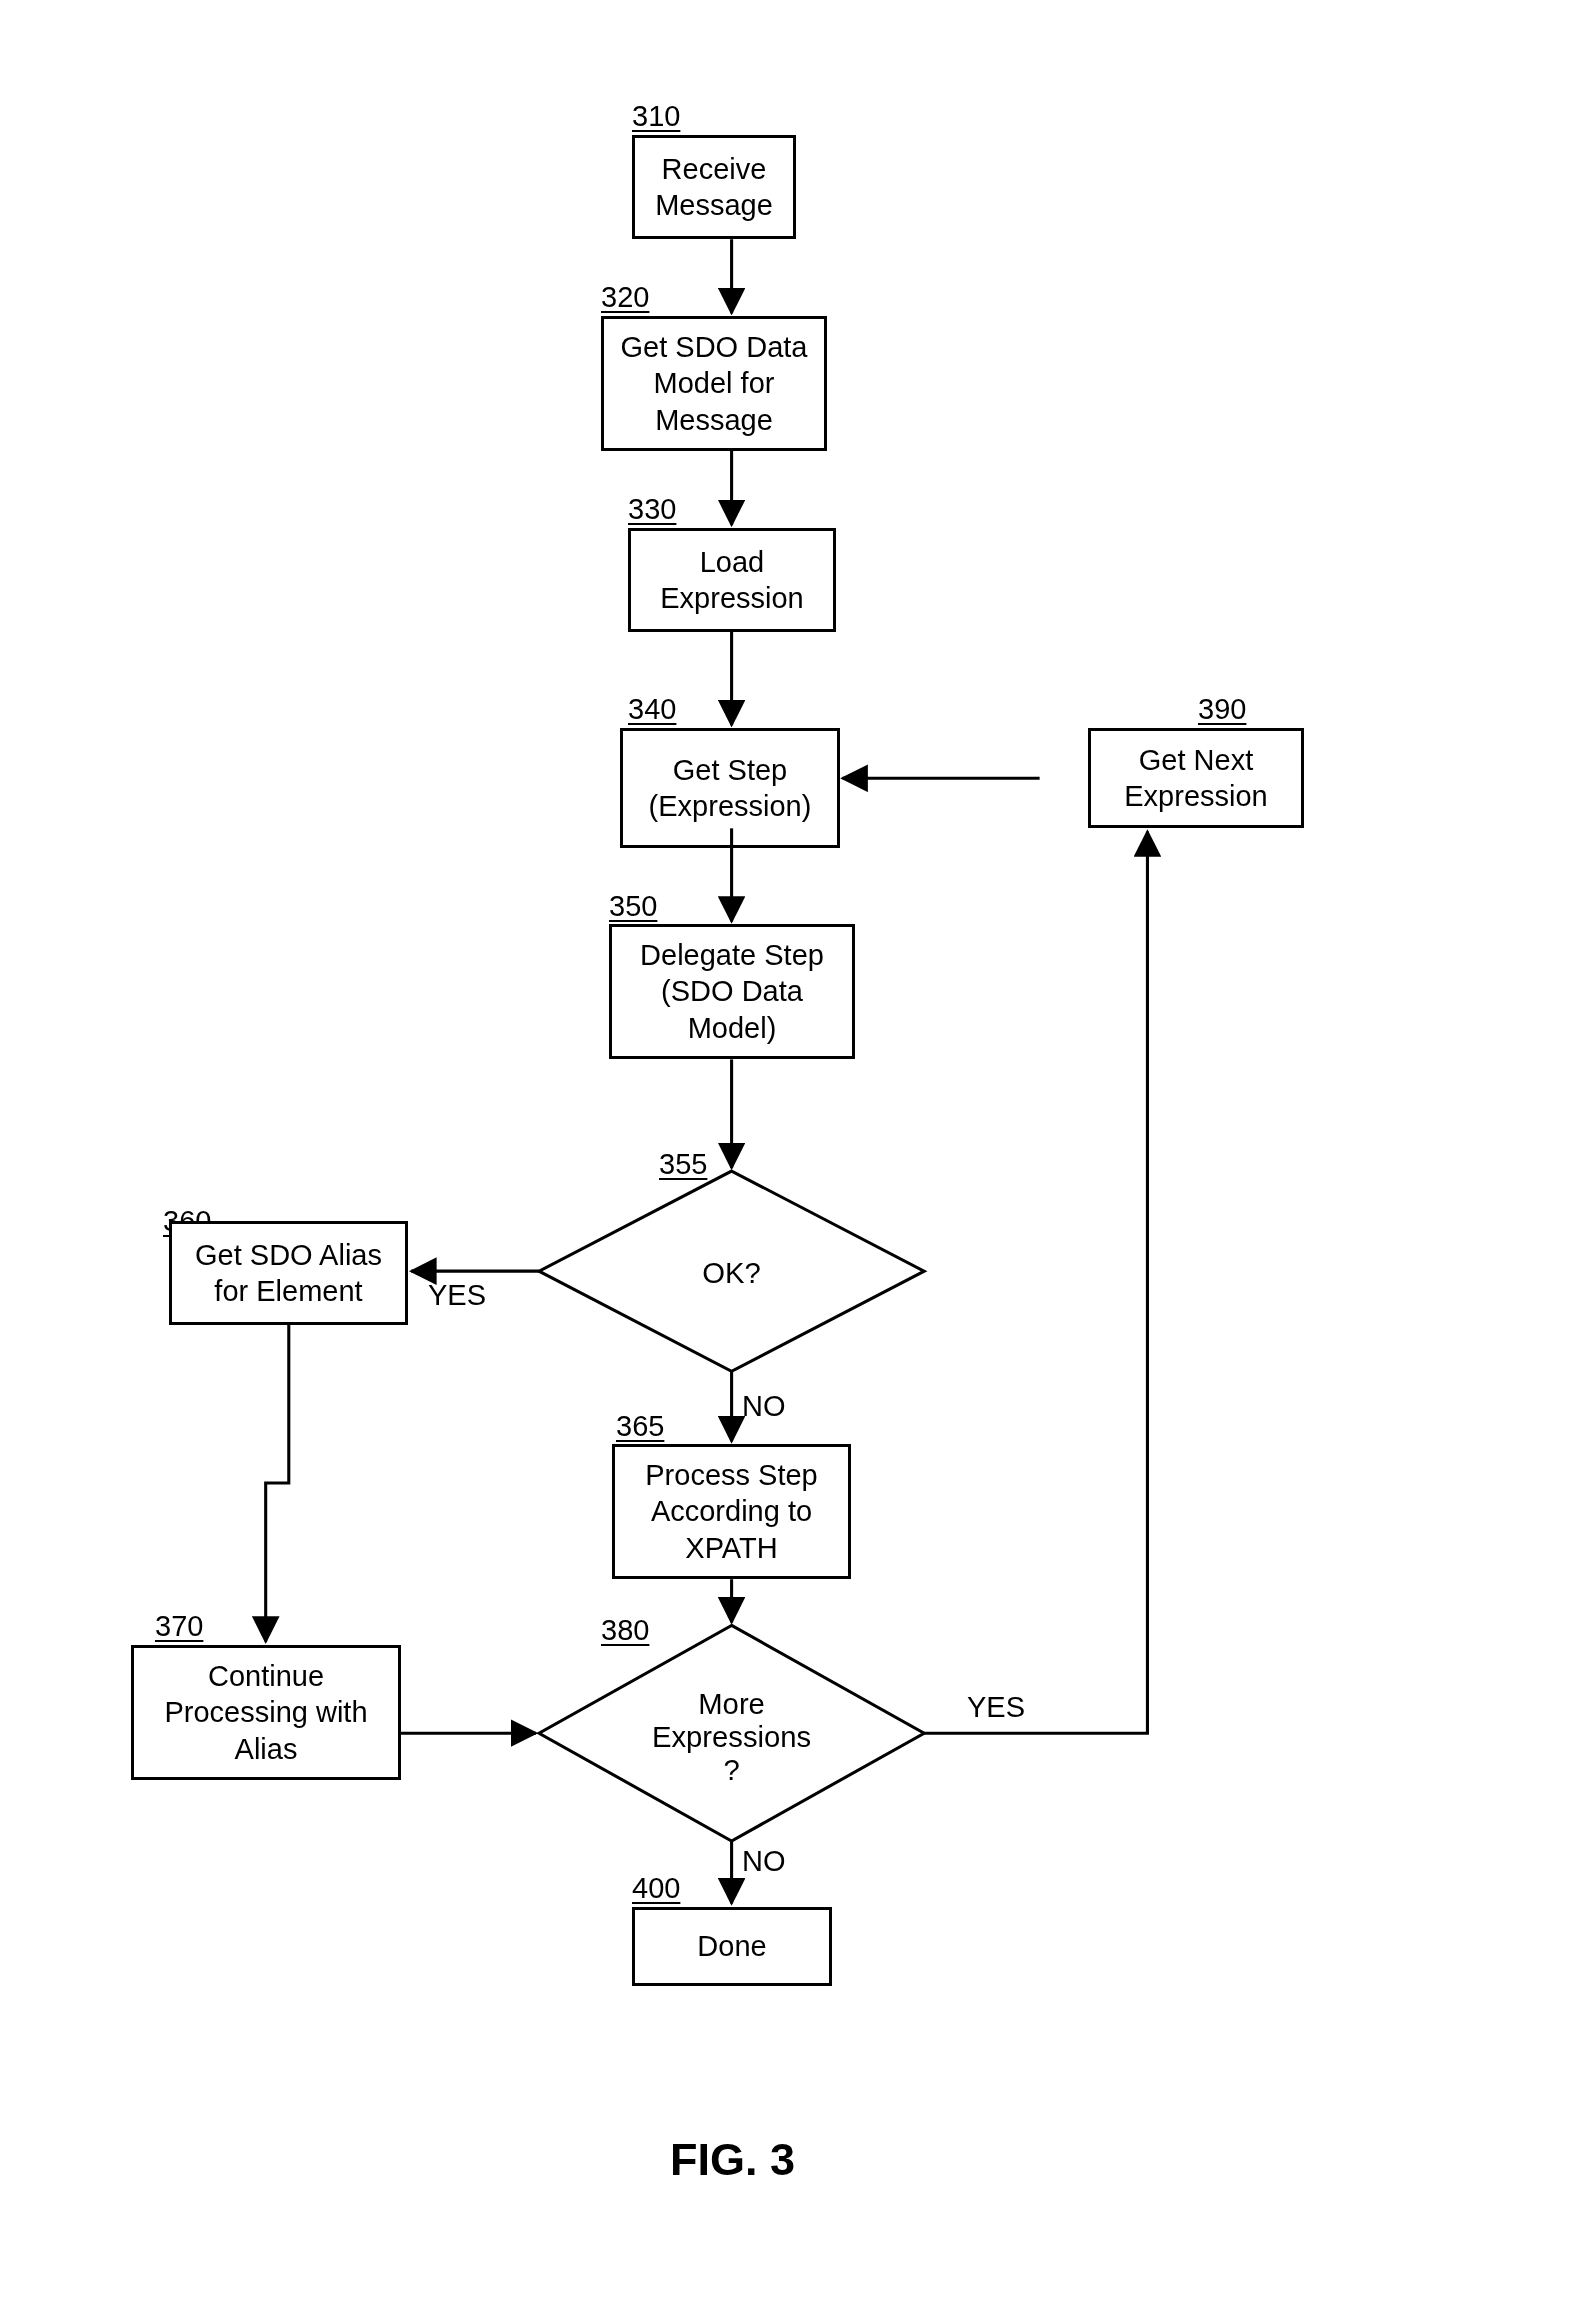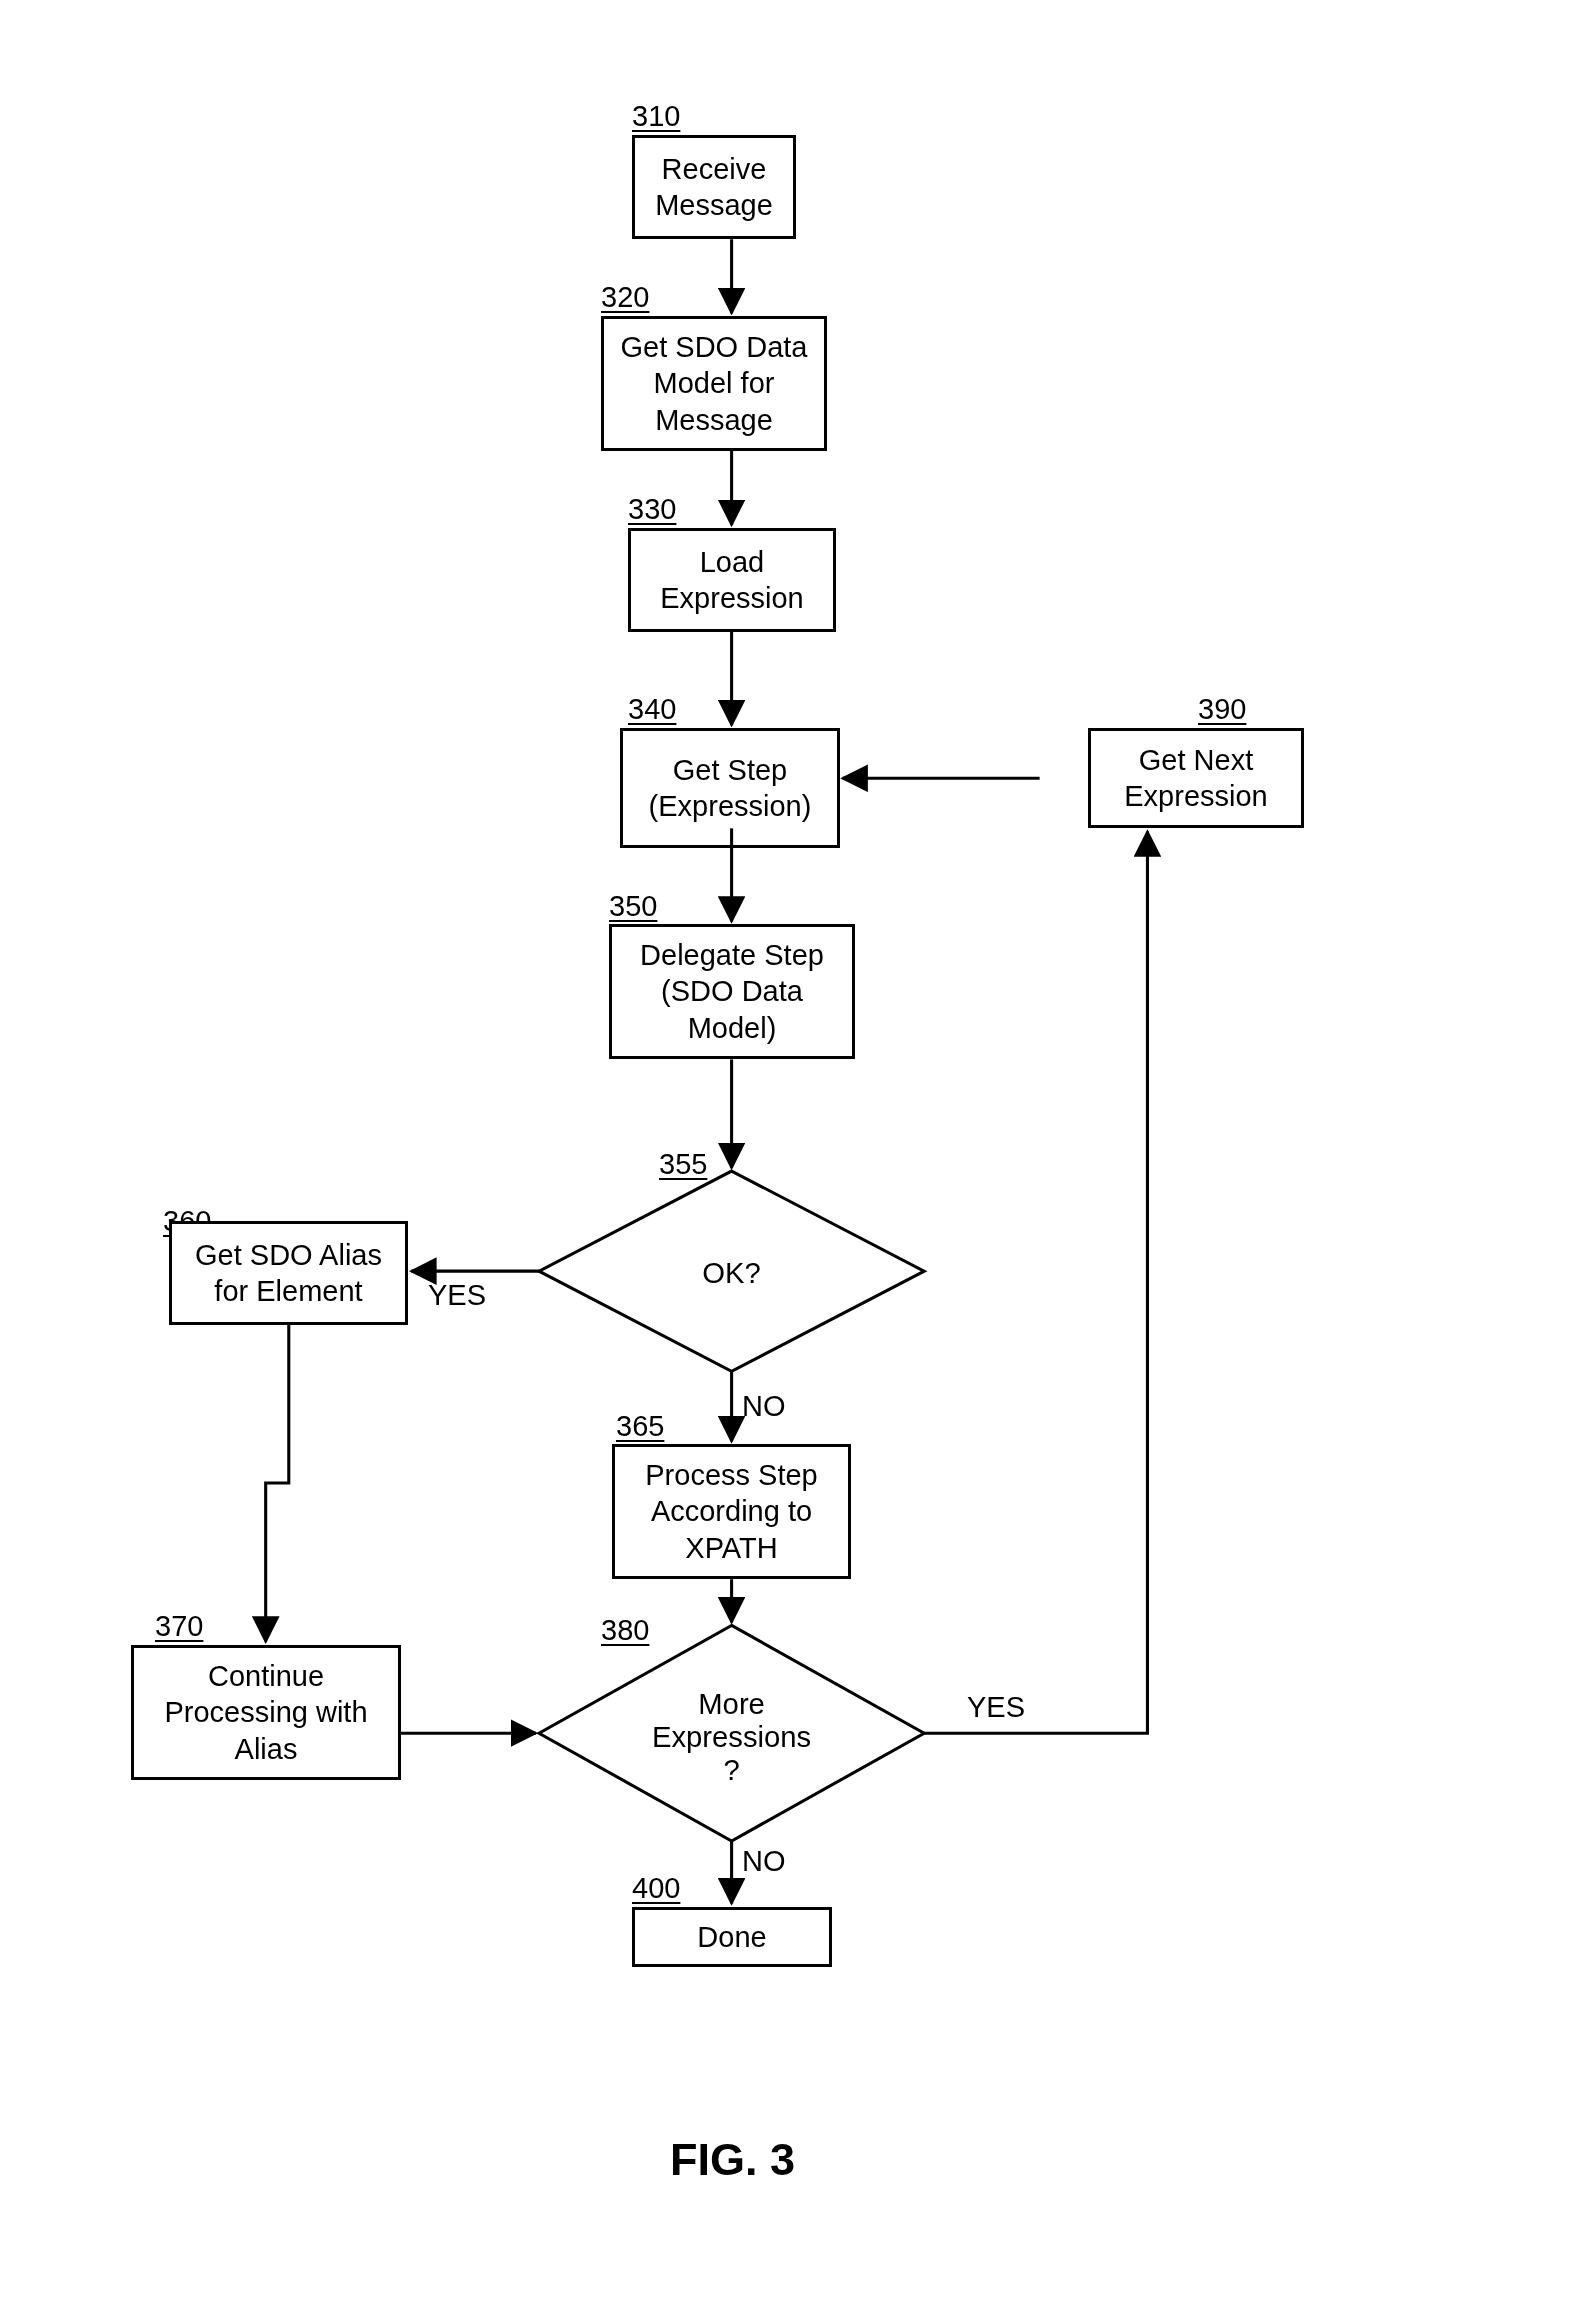--- a/index.html
+++ b/index.html
@@ -114,21 +114,21 @@
   </div>
 
   <div class="num" style="left:131px; top:1610px;margin-left:24px;">370</div>
   <div class="box" style="left:131px; top:1645px; width:270px; height:135px;">
     <span>Continue<br>Processing with<br>Alias</span>
   </div>
 
   <div class="num" style="left:601px; top:1614px;">380</div>
 
   <div class="num" style="left:632px; top:1872px;">400</div>
-  <div class="box" style="left:632px; top:1907px; width:200px; height:60px;">
+  <div class="box" style="left:632px; top:1907px; width:200px; height:79px;">
     <span>Done</span>
   </div>
 
   <div class="lbl" style="left:428px; top:1279px;">YES</div>
   <div class="lbl" style="left:742px; top:1390px;">NO</div>
   <div class="lbl" style="left:967px; top:1691px;">YES</div>
   <div class="lbl" style="left:742px; top:1845px;">NO</div>
 
   <div class="figcap" style="left:670px; top:2134px;">FIG. 3</div>
 

